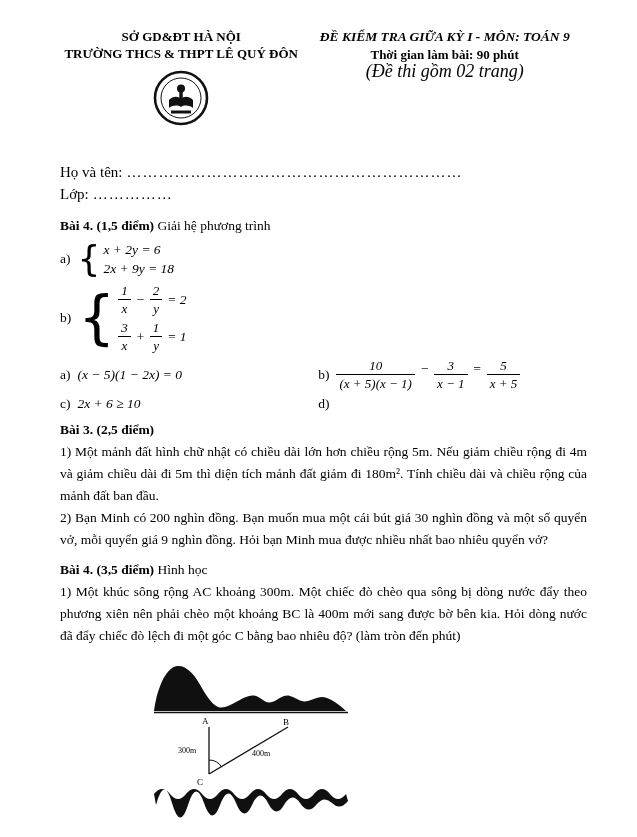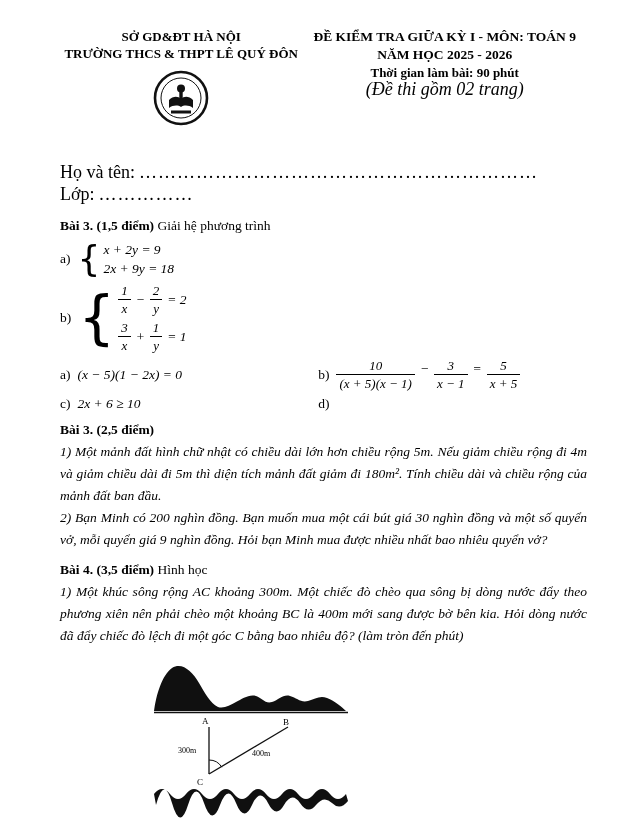--- a/index.html
+++ b/index.html
@@ -9,25 +9,25 @@
     font-family:"Liberation Serif","DejaVu Serif",serif;
     font-size:13.5px; line-height:22px;
     padding:28px 50px 0 60px;
     position:relative; overflow:hidden;
   }
   
   .header { display:flex; }
   .header-left { width:46%; text-align:center; }
   .header-right { width:54%; text-align:center; }
   .h-bold { font-weight:bold; font-size:13px; line-height:17px; }
-  .h-bold-lg { font-weight:bold; font-size:13.5px; line-height:18px; }
+  .h-bold-lg { font-weight:bold; font-size:13.5px; line-height:18px;font-style:italic; }
   .h-italic { font-style:italic; font-size:18px; line-height:17px; }
   .logo-wrap { margin-top:7px; }
   
-  .student-line { margin-top:27px; font-size:18px; }
+  .student-line { margin-top:27px; font-size:15px; }
   .student-line .lbl { margin-right:4px; }
   .student-line .dots { letter-spacing:1px; margin-right:6px; }
   
   .sec-title { margin-top:10px; }
   .blabel { font-weight:bold; }
   .math { font-style:italic; }
   .plabel { display:inline-block; margin-right:7px; }
   .prob-row { display:flex; align-items:center; margin:3px 0 3px 0; }
   .system { display:inline-flex; align-items:center; }
   .brace { font-family:"DejaVu Sans",sans-serif; font-style:normal; line-height:0.9; margin-right:3px; }
@@ -36,21 +36,21 @@
   .sys-rows { display:inline-flex; flex-direction:column; }
   .sys-rows .eqline { line-height:19px; }
   .sys-rows-frac .eqline { line-height:normal; margin:2px 0; display:inline-flex; align-items:center; }
   .frac { display:inline-block; vertical-align:middle; text-align:center; line-height:15px; font-size:13px; }
   .frac .num { display:block; border-bottom:1px solid #000; padding:0 3px 1px 3px; }
   .frac .den { display:block; padding:1px 3px 0 3px; }
   .op { margin:0 5px; }
   .two-col { display:flex; align-items:center; margin:2px 0; }
   .col-left { width:49%; display:flex; align-items:center; }
   .col-right { width:51%; display:flex; align-items:center; }
-  .para { text-align:justify;font-style:italic; }
+  .para { text-align:justify; }
   
   .figure-wrap { margin:14px 0 0 92px; }
   svg text { font-family:"Liberation Serif","DejaVu Serif",serif; fill:#000; }
 </style>
 </head>
 <body>
 
 <div class="page">
 
   <div class="header">
@@ -63,41 +63,40 @@
           <circle cx="29" cy="29" r="20" fill="none" stroke="#111" stroke-width="1"></circle>
           <circle cx="29" cy="19.5" r="4" fill="#111"></circle>
           <rect x="27.3" y="23" width="3.4" height="7" fill="#111"></rect>
           <path d="M17,31 C21,27 26,27 29,30 C32,27 37,27 41,31 L41,39 C37,36 32,36 29,38 C26,36 21,36 17,39 Z" fill="#111"></path>
           <rect x="19" y="41.5" width="20" height="3" fill="#111"></rect>
         </svg>
       </div>
     </div>
     <div class="header-right">
       <div class="h-bold-lg">ĐỀ KIỂM TRA GIỮA KỲ I - MÔN: TOÁN 9</div>
-      <div class="h-bold-lg">NĂM HỌC 2025 - 2026</div>
       <div class="h-bold">Thời gian làm bài: 90 phút</div>
       <div class="h-italic">(Đề thi gồm 02 trang)</div>
     </div>
   </div>
 
   <div class="student-line">
     <span class="lbl">Họ và tên:</span><span class="dots">………………………………………………………</span><span class="lbl">Lớp:</span><span class="dots">……………</span>
   </div>
 
   <div>
     <div class="sec-title">
-      <span class="blabel">Bài 3. (1,5 điểm)</span>
+      <span class="blabel">Bài 4. (1,5 điểm)</span>
       <span>Giải hệ phương trình</span>
     </div>
     <div class="prob-row">
       <span class="plabel">a)</span>
       <span class="system">
         <span class="brace brace-sm">{</span>
         <span class="sys-rows">
-          <span class="math eqline">x + 2y = 9</span>
+          <span class="math eqline">x + 2y = 6</span>
           <span class="math eqline">2x + 9y = 18</span>
         </span>
       </span>
     </div>
     <div class="prob-row">
       <span class="plabel">b)</span>
       <span class="system">
         <span class="brace brace-lg">{</span>
         <span class="sys-rows sys-rows-frac">
           <span class="math eqline">

